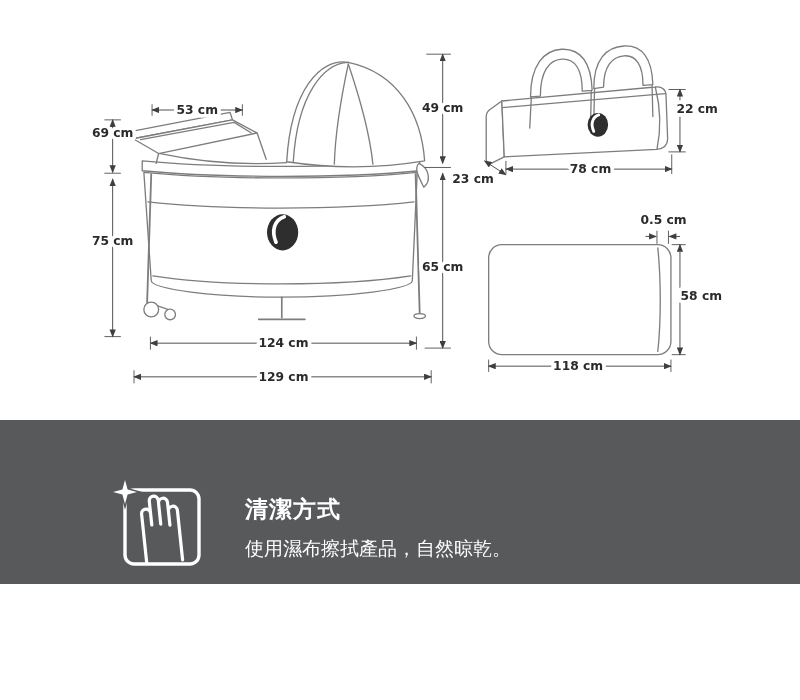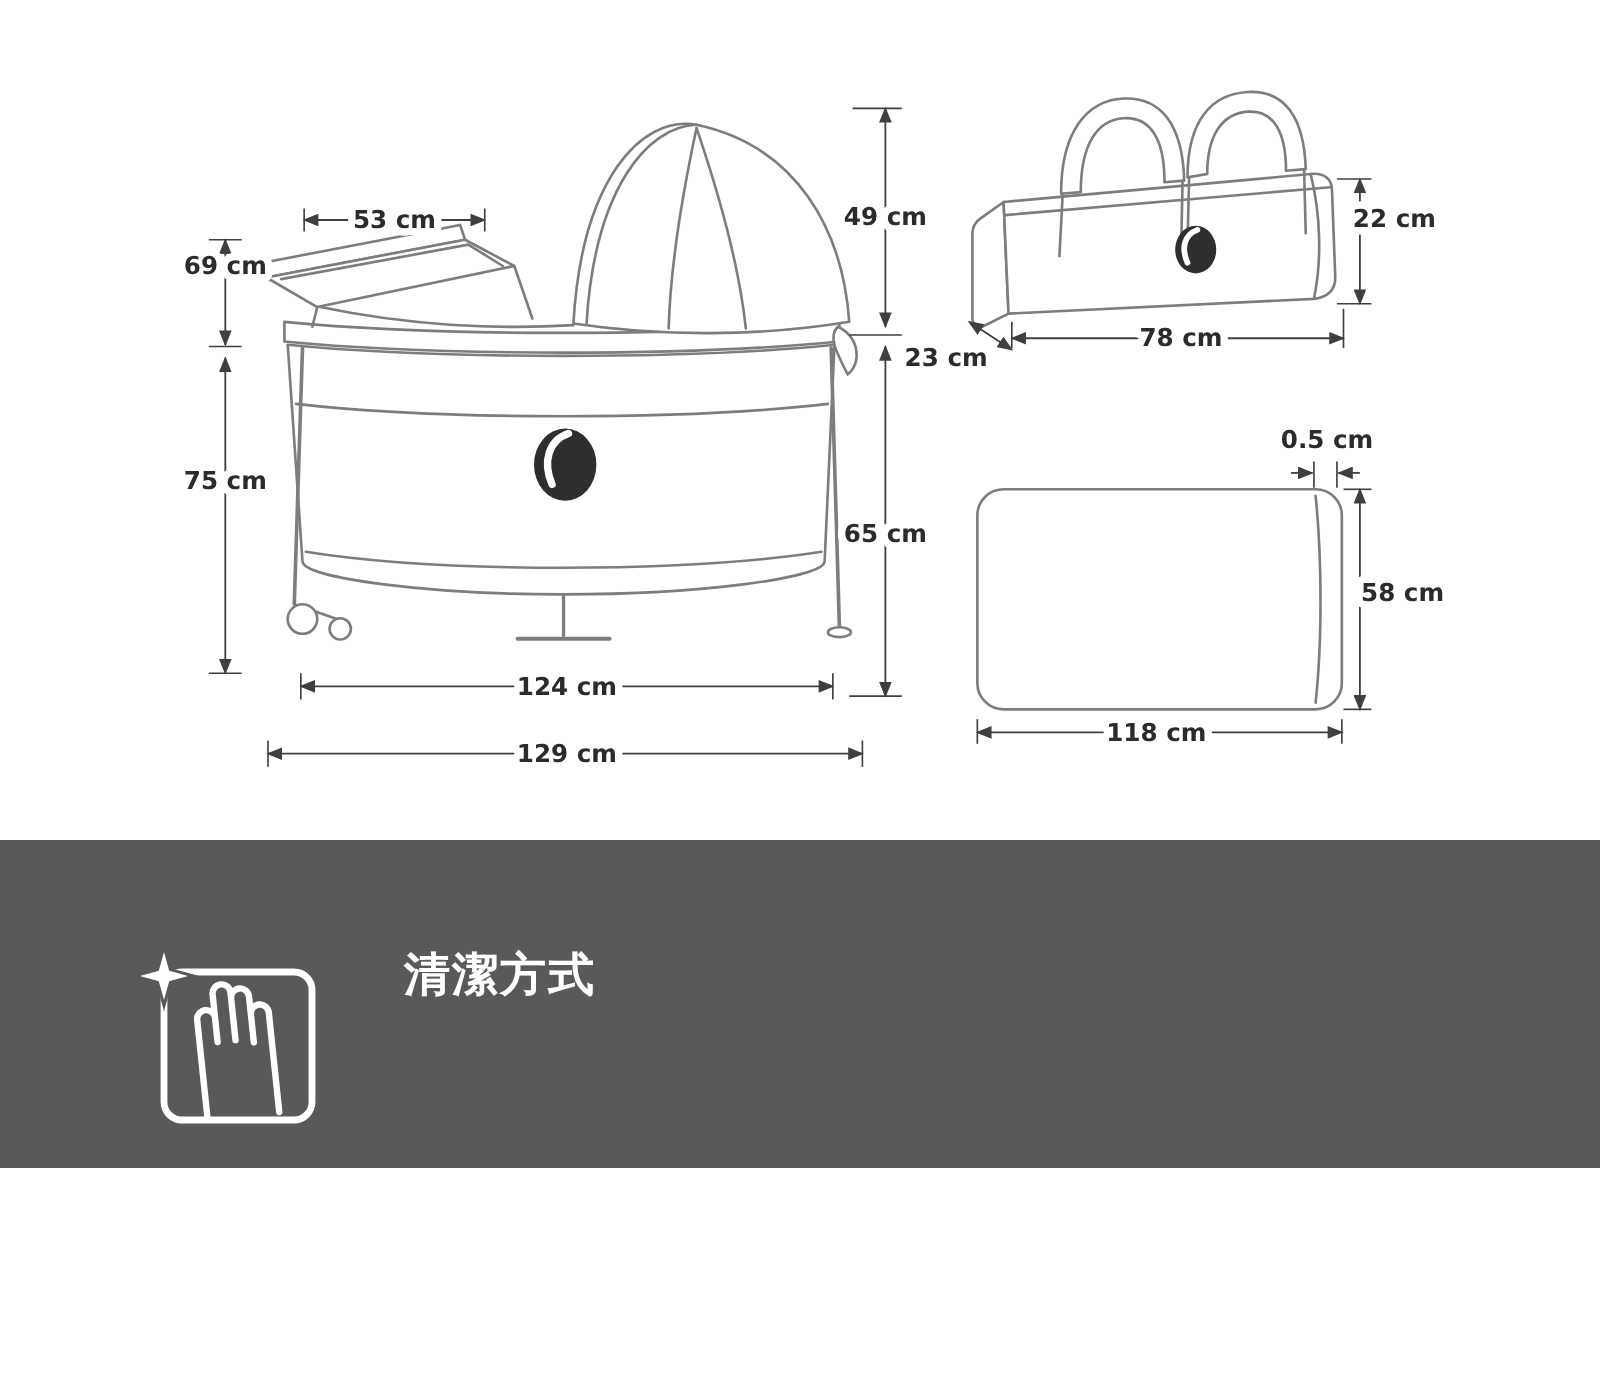--- a/index.html
+++ b/index.html
@@ -15,22 +15,22 @@
   .dim{stroke:#3f3f3f;stroke-width:1.1;fill:none;}
   .tick{stroke:#3f3f3f;stroke-width:1;fill:none;}
   .dim-label{
     font-family:"DejaVu Sans","Liberation Sans",sans-serif;
     font-size:15px;font-weight:600;fill:#2b2b2b;
     stroke:#ffffff;stroke-width:9px;paint-order:stroke;stroke-linejoin:round;
     text-anchor:middle;
   }
   .cleaning-panel{
     height:188px;background:#58595b;box-sizing:border-box;
-    display:flex;align-items:flex-start;gap:32px;
-    padding:52px 20px 0 66px;
+    display:flex;align-items:center;gap:32px;
+    padding:52px 20px 0 109px;
   }
   .clean-icon{flex:0 0 auto;display:block;}
   .clean-text{color:#ffffff;}
   .clean-title{font-size:23px;font-weight:700;letter-spacing:1px;margin-bottom:9px;}
   .clean-line{font-size:19px;line-height:1.5;color:#fdfdfd;}
 </style>
 </head>
 <body>
 
 <div class="stage">
@@ -177,16 +177,17 @@
   <div class="cleaning-panel">
     <svg class="clean-icon" width="104" height="104" viewBox="0 0 104 104">
       <rect x="16" y="14" width="74" height="74" rx="9" fill="none" stroke="#ffffff" stroke-width="3.4"></rect>
       <g transform="rotate(-6 53 60)">
         <path d="M35,86 L35,36 A4.5,4.5 0 0 1 44,36 L44,48 L44,24 A4.5,4.5 0 0 1 53,24 L53,48 L53,27 A4.5,4.5 0 0 1 62,27 L62,50 L62,36 A4.5,4.5 0 0 1 71,36 L71,86" fill="none" stroke="#ffffff" stroke-width="3.2" stroke-linejoin="round" stroke-linecap="round"></path>
       </g>
       <path d="M16,4 L18.6,13.4 L28,16 L18.6,18.6 L16,28 L13.4,18.6 L4,16 L13.4,13.4 Z" fill="#ffffff" stroke="#58595b" stroke-width="3" paint-order="stroke"></path>
     </svg>
     <div class="clean-text">
       <div class="clean-title">清潔方式</div>
+      <div class="clean-line">使用濕布擦拭產品，自然晾乾。</div>
     </div>
   </div>
 
 </div>
 
 </body></html>

